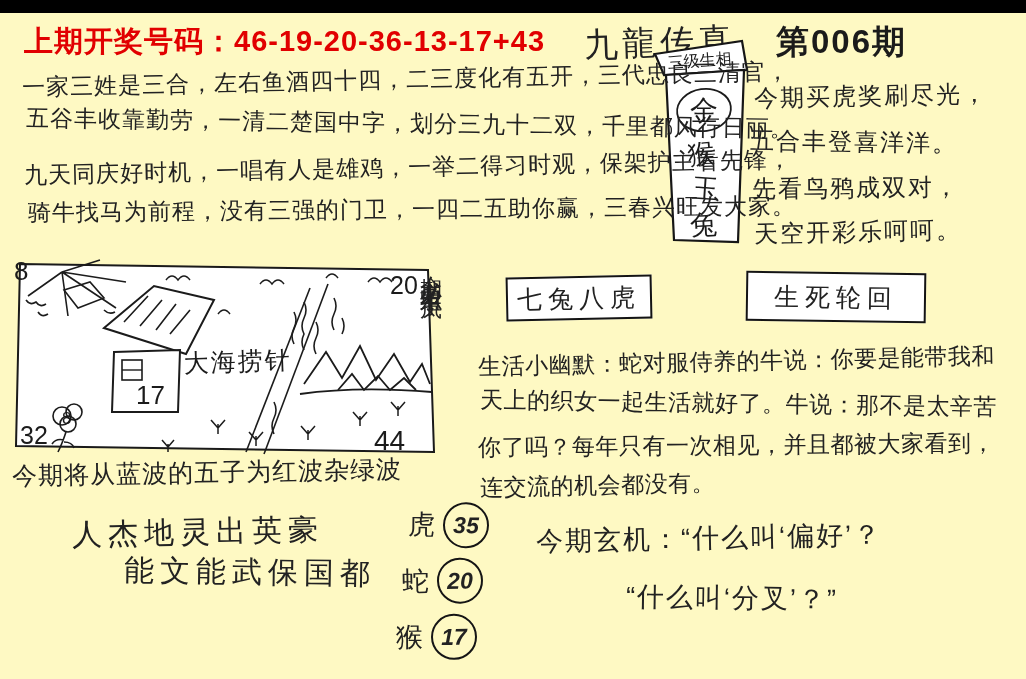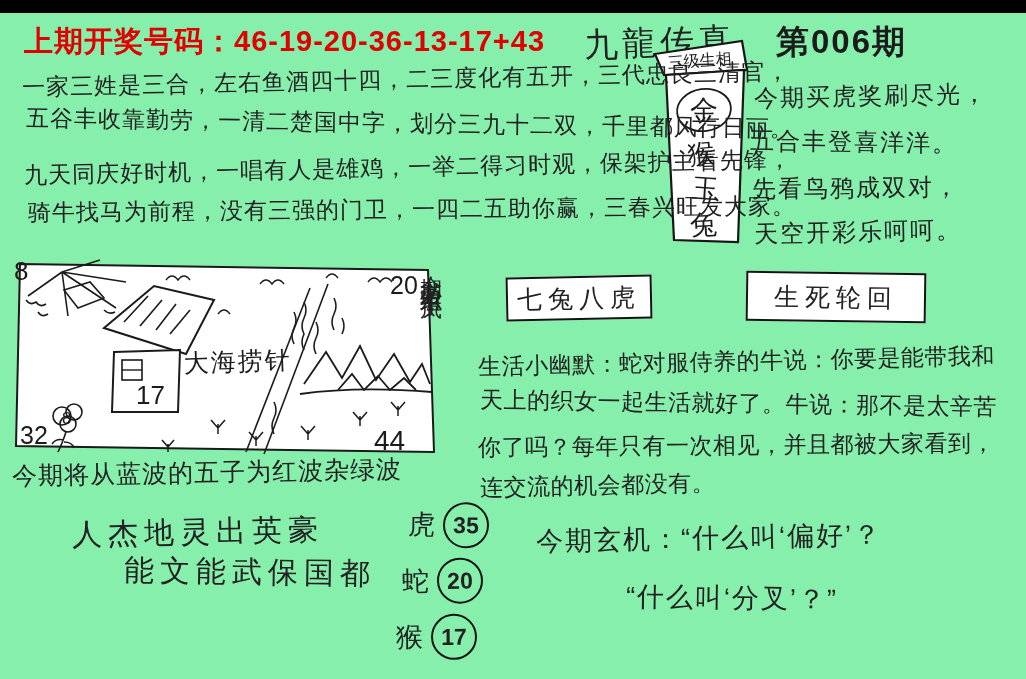--- a/index.html
+++ b/index.html
@@ -1,33 +1,33 @@
 <!DOCTYPE html>
 <html><head>
 <meta charset="utf-8">
 <style>
   html,body{margin:0;padding:0;background:#fff;}
-  #page{position:relative;width:1026px;height:679px;background:#86efac;overflow:hidden;
+  #page{position:relative;width:1026px;height:679px;background:#fef9c3;overflow:hidden;
         font-family:"Liberation Sans",sans-serif;color:#1b1b1b;}
   .abs{position:absolute;}
   #topbar{left:0;top:0;width:1026px;height:13px;background:#000;}
   #prev-draw{left:24px;top:22px;font-size:29px;font-weight:bold;color:#e10000;letter-spacing:1px;}
   #masthead{left:584px;top:20px;font-size:34px;font-weight:500;transform:rotate(-2deg);letter-spacing:4px;}
   #issue{left:752px;top:20px;font-size:33px;font-weight:bold;letter-spacing:2px;margin-left:24px;}
   .hand{color:#222;}
   .pline{font-size:23px;letter-spacing:1px;white-space:nowrap;}
   .rot-a{transform:rotate(-1.2deg);} .rot-b{transform:rotate(0.8deg);} .rot-c{transform:rotate(-0.5deg);}
   #right-poem div{font-size:24px;letter-spacing:2px;white-space:nowrap;}
   #side-note{left:416px;top:258px;height:210px;writing-mode:vertical-rl;font-size:22px;letter-spacing:3px;}
   #wave-line{left:12px;top:456px;font-size:25px;letter-spacing:1px;transform:rotate(-1deg);white-space:nowrap;}
   .couplet{font-size:30px;letter-spacing:6px;white-space:nowrap;}
   .pick-row{display:flex;align-items:center;gap:8px;}
   .pick-animal{font-size:27px;}
   .pick-circle{width:42px;height:42px;border:2.5px solid #151515;border-radius:50%;
-               display:flex;align-items:center;justify-content:center;font-size:23px;font-weight:600;}
+               display:flex;align-items:center;justify-content:center;font-size:23px;font-weight:600;font-style:italic;}
   .slogan-box{border:2.4px solid #141414;display:flex;align-items:center;justify-content:center;
               font-size:25px;letter-spacing:6px;background:#fff;}
   #joke div{font-size:23px;letter-spacing:0.5px;white-space:nowrap;}
   .mystery{font-size:27px;letter-spacing:2px;white-space:nowrap;}
   svg text{font-family:"Liberation Sans",sans-serif;fill:#1b1b1b;}
 </style>
 </head>
 <body>
 
 <div id="page">

